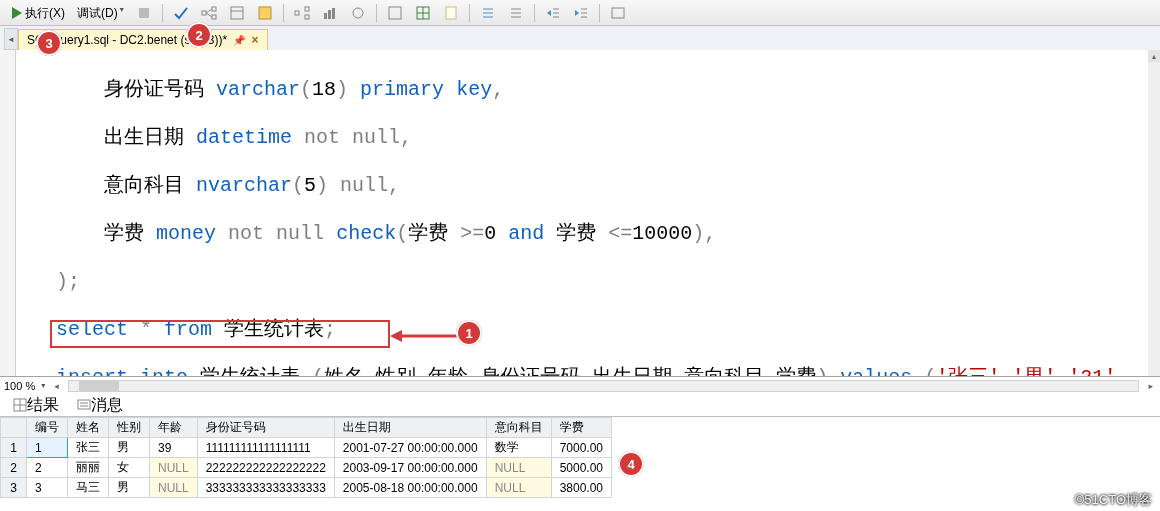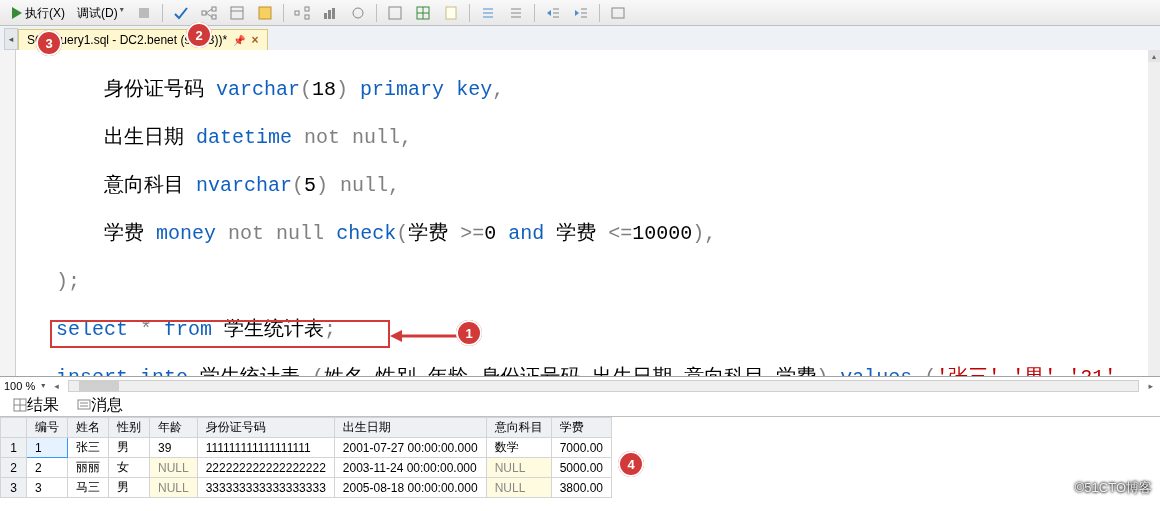--- a/index.html
+++ b/index.html
@@ -30,21 +30,21 @@
   .results-tabs { height:22px; display:flex; align-items:center; gap:4px; padding:2px 6px;}
   .rtab { display:flex; align-items:center; padding:1px 6px; border:1px solid transparent; font-size:16px;}
   .rtab.active{ background:#fff; }
   .grid-wrap{ border-top:1px solid #c0c0c0; }
   table.grid { border-collapse: collapse; font-size:12px; }
   table.grid th, table.grid td { border:1px solid #d4d4d4; padding:1px 8px; text-align:left; height:18px;}
   table.grid th { background:#eef1f4; font-weight:normal;}
   table.grid td.rowhdr { background:#eef1f4; text-align:center; width:26px;}
   table.grid td.null { background:#fffbe0; color:#888; }
   .sel-cell{ border:1px solid #3399ff !important; background:#e6f2ff;}
-  .watermark{position:absolute; right:8px; bottom:14px; color:rgba(255,255,255,0.9); font-family:Arial; font-size:13px; text-shadow:0 0 3px #000,0 0 3px #000;}
+  .watermark{position:absolute; right:8px; bottom:2px; color:rgba(255,255,255,0.9); font-family:Arial; font-size:13px; text-shadow:0 0 3px #000,0 0 3px #000;}
   .rt-icon{width:14px;height:14px;}
 </style>
 </head>
 <body>
 
 <div class="toolbar">
   <div class="tb-btn">
     <svg class="tb-icon" viewBox="0 0 16 16">
         <polygon class="play-green" points="3,2 13,8 3,14"></polygon>
       </svg>
@@ -254,21 +254,21 @@
       <td>数学</td>
       <td>7000.00</td>
     </tr>
     <tr>
       <td class="rowhdr">2</td>
       <td>2</td>
       <td>丽丽</td>
       <td>女</td>
       <td class="null">NULL</td>
       <td>222222222222222222</td>
-      <td>2003-11-24 00:00:00.000</td>
+      <td>2003-09-17 00:00:00.000</td>
       <td class="null">NULL</td>
       <td>5000.00</td>
     </tr>
     <tr>
       <td class="rowhdr">3</td>
       <td>3</td>
       <td>马三</td>
       <td>男</td>
       <td class="null">NULL</td>
       <td>333333333333333333</td>

